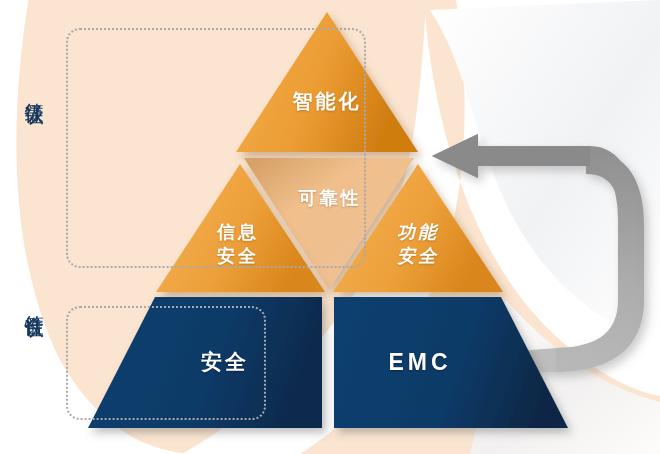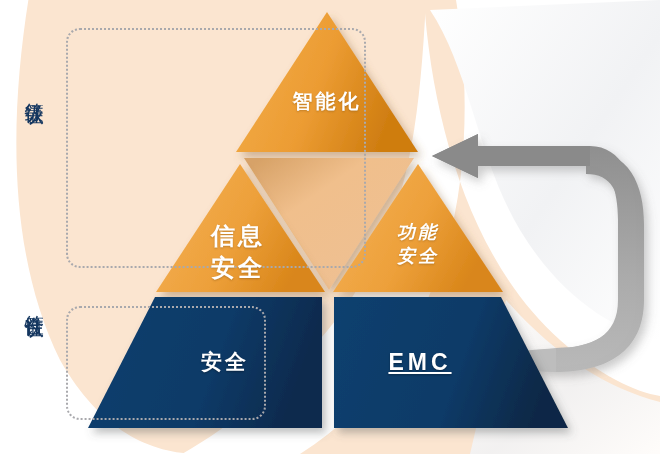--- a/index.html
+++ b/index.html
@@ -56,26 +56,26 @@
     font-weight: bold;
     text-align: center;
     letter-spacing: 3px;
     line-height: 1.35;
     text-shadow: 0 1px 2px rgba(80,50,10,0.30);
     user-select: none;
     white-space: pre-line;
   }
   #t-smart     { left: 267px; top: 88px;  width: 120px; font-size: 20px; }
   #t-reliab    { left: 276px; top: 186px; width: 108px; font-size: 18px; }
-  #t-infosec   { left: 190px; top: 220px; width: 96px;  font-size: 24px; }
+  #t-infosec   { left: 190px; top: 220px; width: 96px;  font-size: 18px; }
   #t-funcsafe  { left: 370px; top: 220px; width: 96px;  font-size: 18px; font-style: italic; }
   #t-safety    { left: 165px; top: 348px; width: 120px; font-size: 21px;
                  text-shadow: 0 1px 2px rgba(0,0,0,0.35); }
   #t-emc       { left: 340px; top: 347px; width: 160px; font-size: 23px;
-                 letter-spacing: 4px; text-shadow: 0 1px 2px rgba(0,0,0,0.35); text-decoration: underline; }
+                 letter-spacing: 4px; text-shadow: 0 1px 2px rgba(0,0,0,0.35); }
 </style>
 </head>
 <body>
 
 <div id="stage">
 
   <svg id="bgsvg" viewBox="0 0 660 454">
     <defs>
       <linearGradient id="gWhite" x1="0" y1="0" x2="1" y2="1">
         <stop offset="0%" stop-color="#ffffff"></stop>
@@ -250,20 +250,21 @@
 
     <div class="dotted-box" id="dotted-level"></div>
     <div class="dotted-box" id="dotted-compliance"></div>
 
     <div class="side-label" id="label-level">等级认证</div>
 
     <div class="side-label" id="label-compliance">符合性认证</div>
 
     <div class="shape-text" id="t-smart">智能化</div>
 
+    <div class="shape-text" id="t-reliab">可靠性</div>
 
     <div class="shape-text" id="t-infosec">信息
 安全</div>
 
     <div class="shape-text" id="t-funcsafe">功能
 安全</div>
 
     <div class="shape-text" id="t-safety">安全</div>
 
     <div class="shape-text" id="t-emc">EMC</div>

